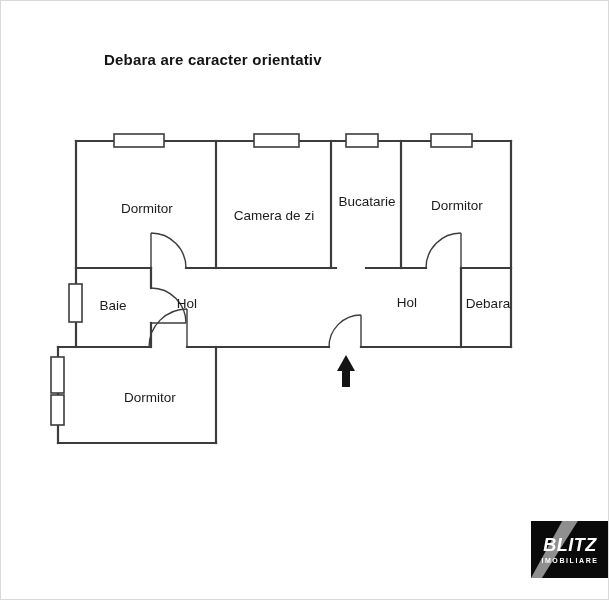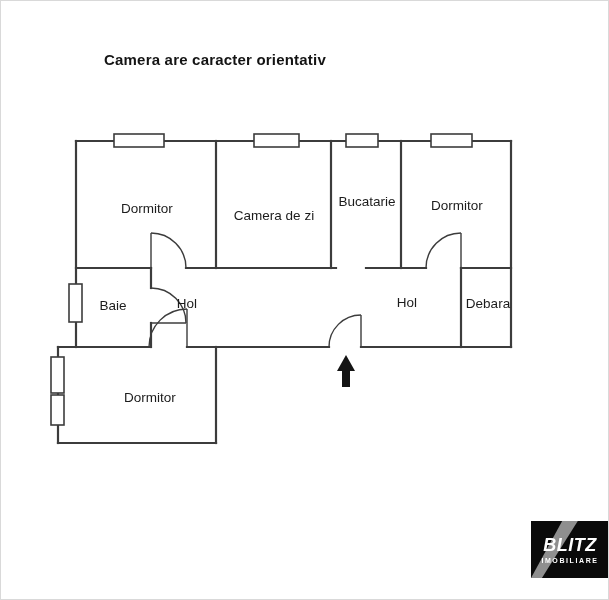--- a/index.html
+++ b/index.html
@@ -56,21 +56,21 @@
     letter-spacing:1.6px;
     margin-top:3px;
     font-weight:700;
   }
 </style>
 </head>
 <body>
 
 <div class="canvas">
 
-  <div class="title">Camera are caracter orientativ</div>
+  <div class="title">Debara are caracter orientativ</div>
 
   <svg class="plan" width="609" height="600" viewBox="0 0 609 600">
 
     <g stroke="#3c3c3c" stroke-width="2.2" fill="none" stroke-linecap="square">
 
       <line x1="75" y1="140" x2="510" y2="140"></line>
       <line x1="510" y1="140" x2="510" y2="346"></line>
       <line x1="75" y1="140" x2="75" y2="346"></line>
 
       <line x1="75" y1="267" x2="150" y2="267"></line>

